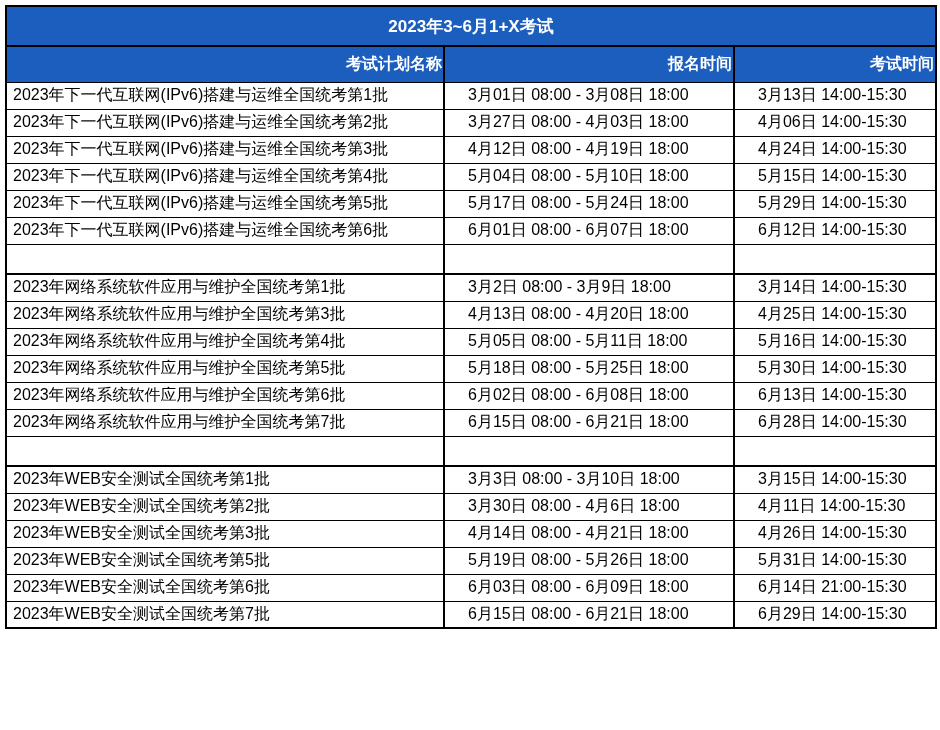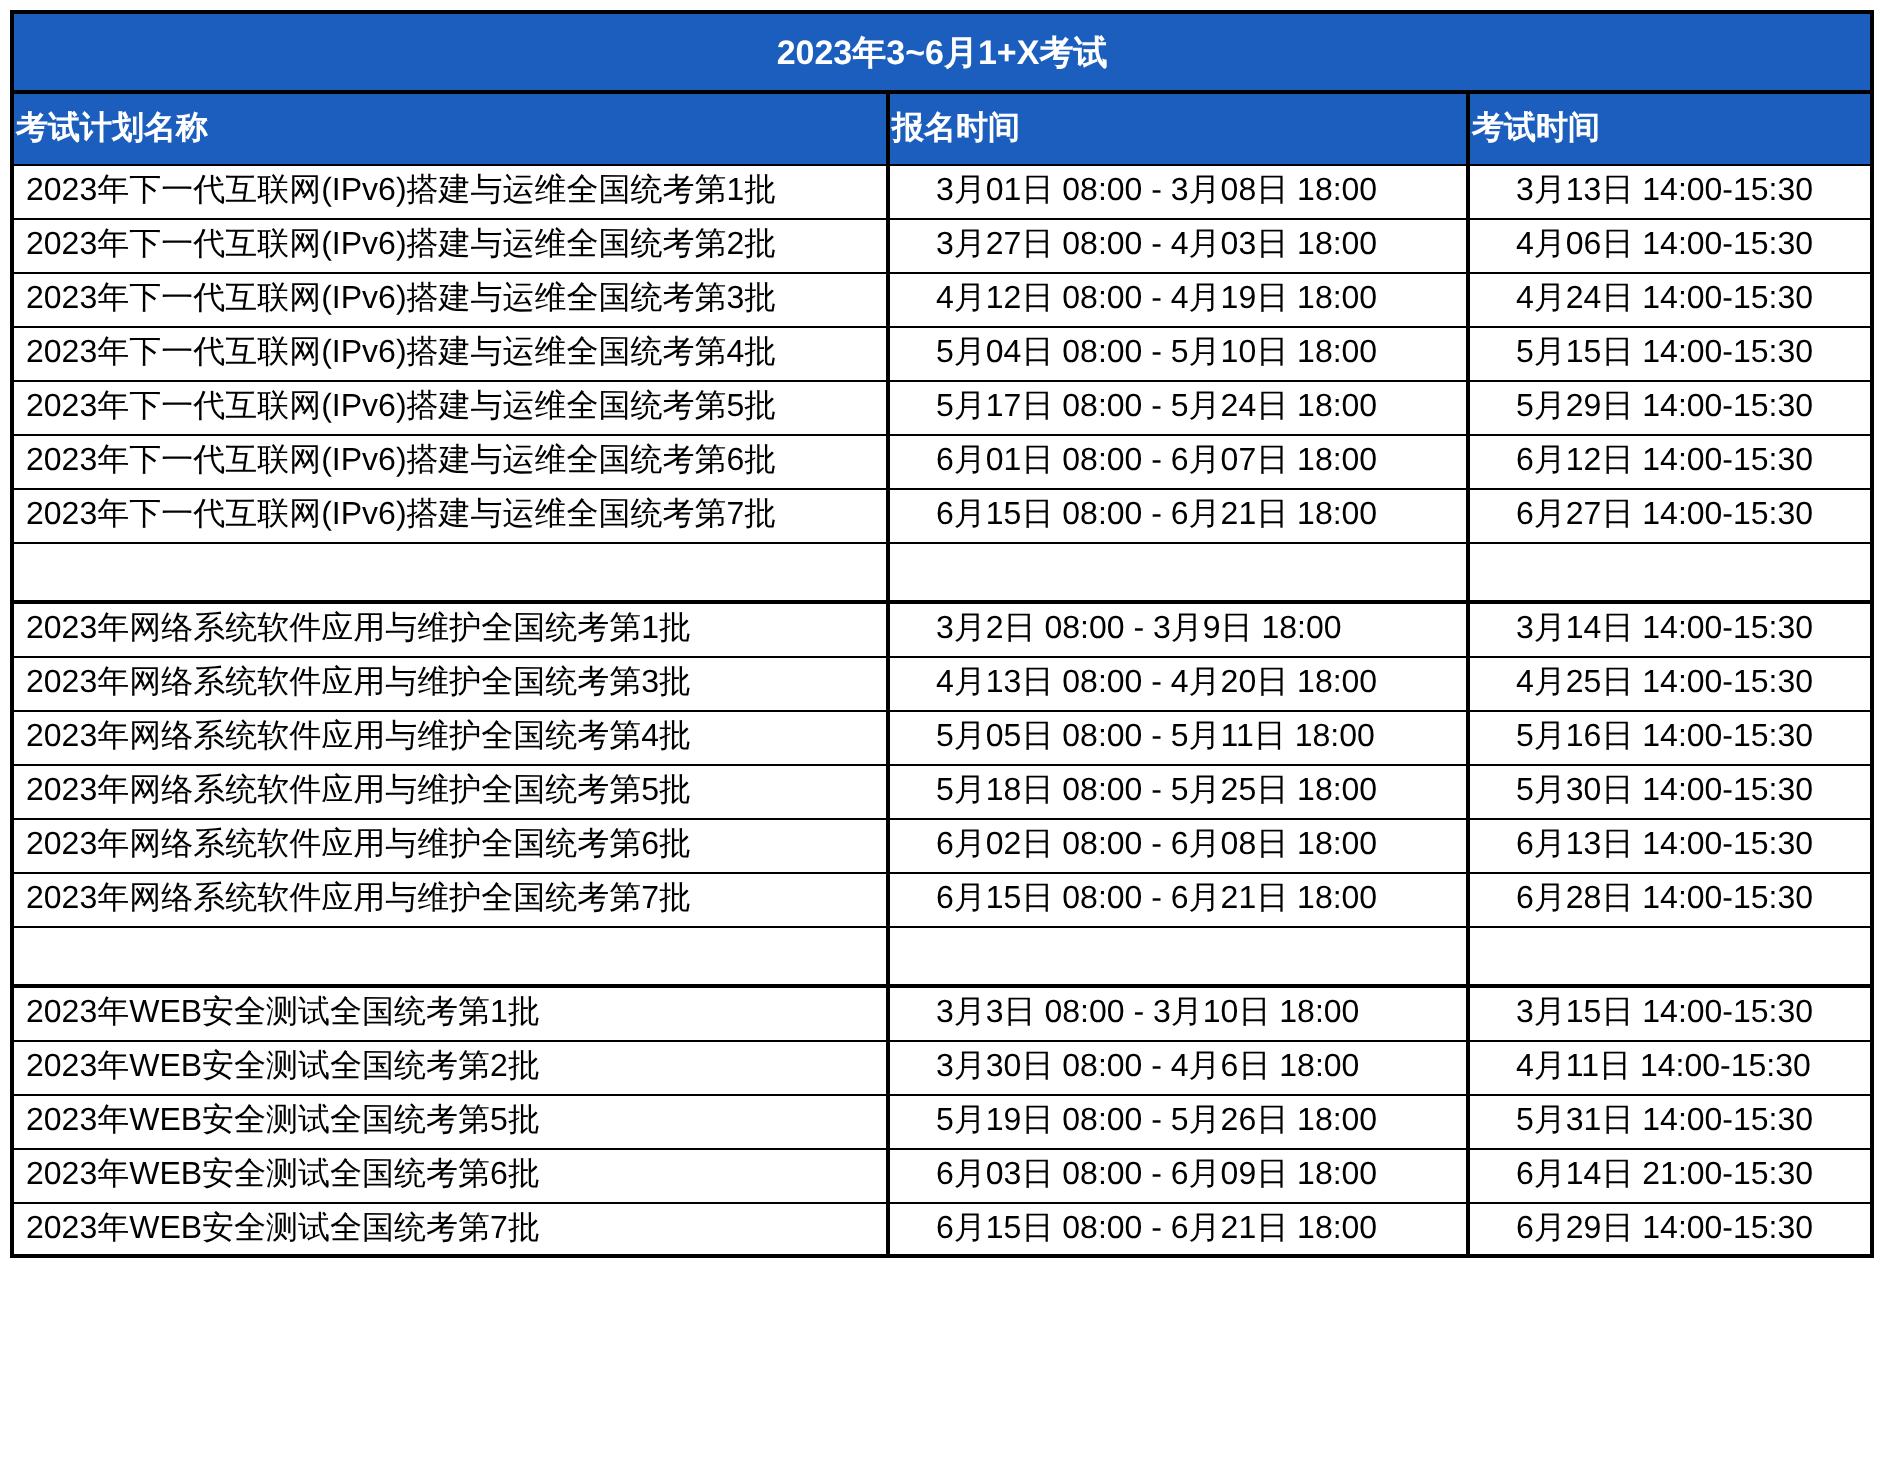--- a/index.html
+++ b/index.html
@@ -40,21 +40,21 @@
     text-align: center;
     vertical-align: middle;
     border-bottom: 2px solid var(--border-color);
   }
   tr.header-row th {
     height: 36px;
     background: var(--header-bg);
     color: var(--header-text);
     font-size: 16px;
     font-weight: bold;
-    text-align: left;
+    text-align: right;
     vertical-align: middle;
     border: 1px solid var(--border-color);
     border-left-width: 2px;
     border-right-width: 2px;
     border-bottom-width: 1px;
   }
   td {
     border: 1px solid var(--border-color);
     border-left-width: 2px;
     border-right-width: 2px;
@@ -122,25 +122,20 @@
     <td class="reg-cell">5月17日 08:00 - 5月24日 18:00</td>
     <td class="exam-cell">5月29日 14:00-15:30</td>
   </tr>
 
   <tr class="data-row">
     <td class="plan-cell">2023年下一代互联网(IPv6)搭建与运维全国统考第6批</td>
     <td class="reg-cell">6月01日 08:00 - 6月07日 18:00</td>
     <td class="exam-cell">6月12日 14:00-15:30</td>
   </tr>
 
-  <tr class="data-row">
-    <td class="plan-cell">2023年下一代互联网(IPv6)搭建与运维全国统考第7批</td>
-    <td class="reg-cell">6月15日 08:00 - 6月21日 18:00</td>
-    <td class="exam-cell">6月27日 14:00-15:30</td>
-  </tr>
 
   <tr class="spacer-row">
     <td></td>
     <td></td>
     <td></td>
   </tr>
 
   <tr class="data-row">
     <td class="plan-cell">2023年网络系统软件应用与维护全国统考第1批</td>
     <td class="reg-cell">3月2日 08:00 - 3月9日 18:00</td>
@@ -189,20 +184,25 @@
     <td class="reg-cell">3月3日 08:00 - 3月10日 18:00</td>
     <td class="exam-cell">3月15日 14:00-15:30</td>
   </tr>
 
   <tr class="data-row">
     <td class="plan-cell">2023年WEB安全测试全国统考第2批</td>
     <td class="reg-cell">3月30日 08:00 - 4月6日 18:00</td>
     <td class="exam-cell">4月11日 14:00-15:30</td>
   </tr>
 
+  <tr class="data-row">
+    <td class="plan-cell">2023年WEB安全测试全国统考第3批</td>
+    <td class="reg-cell">4月14日 08:00 - 4月21日 18:00</td>
+    <td class="exam-cell">4月26日 14:00-15:30</td>
+  </tr>
 
 
   <tr class="data-row">
     <td class="plan-cell">2023年WEB安全测试全国统考第5批</td>
     <td class="reg-cell">5月19日 08:00 - 5月26日 18:00</td>
     <td class="exam-cell">5月31日 14:00-15:30</td>
   </tr>
 
   <tr class="data-row">
     <td class="plan-cell">2023年WEB安全测试全国统考第6批</td>

